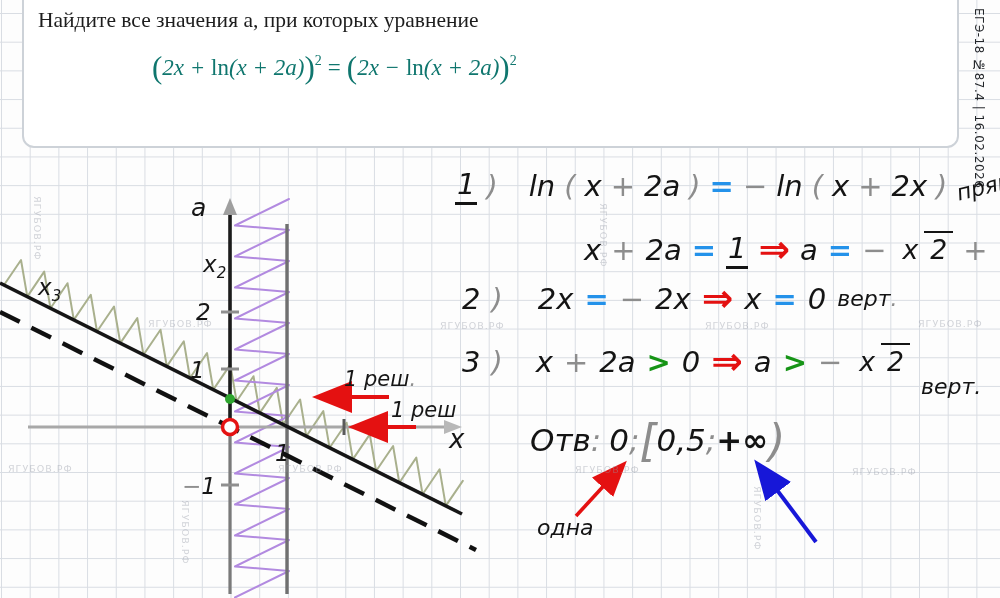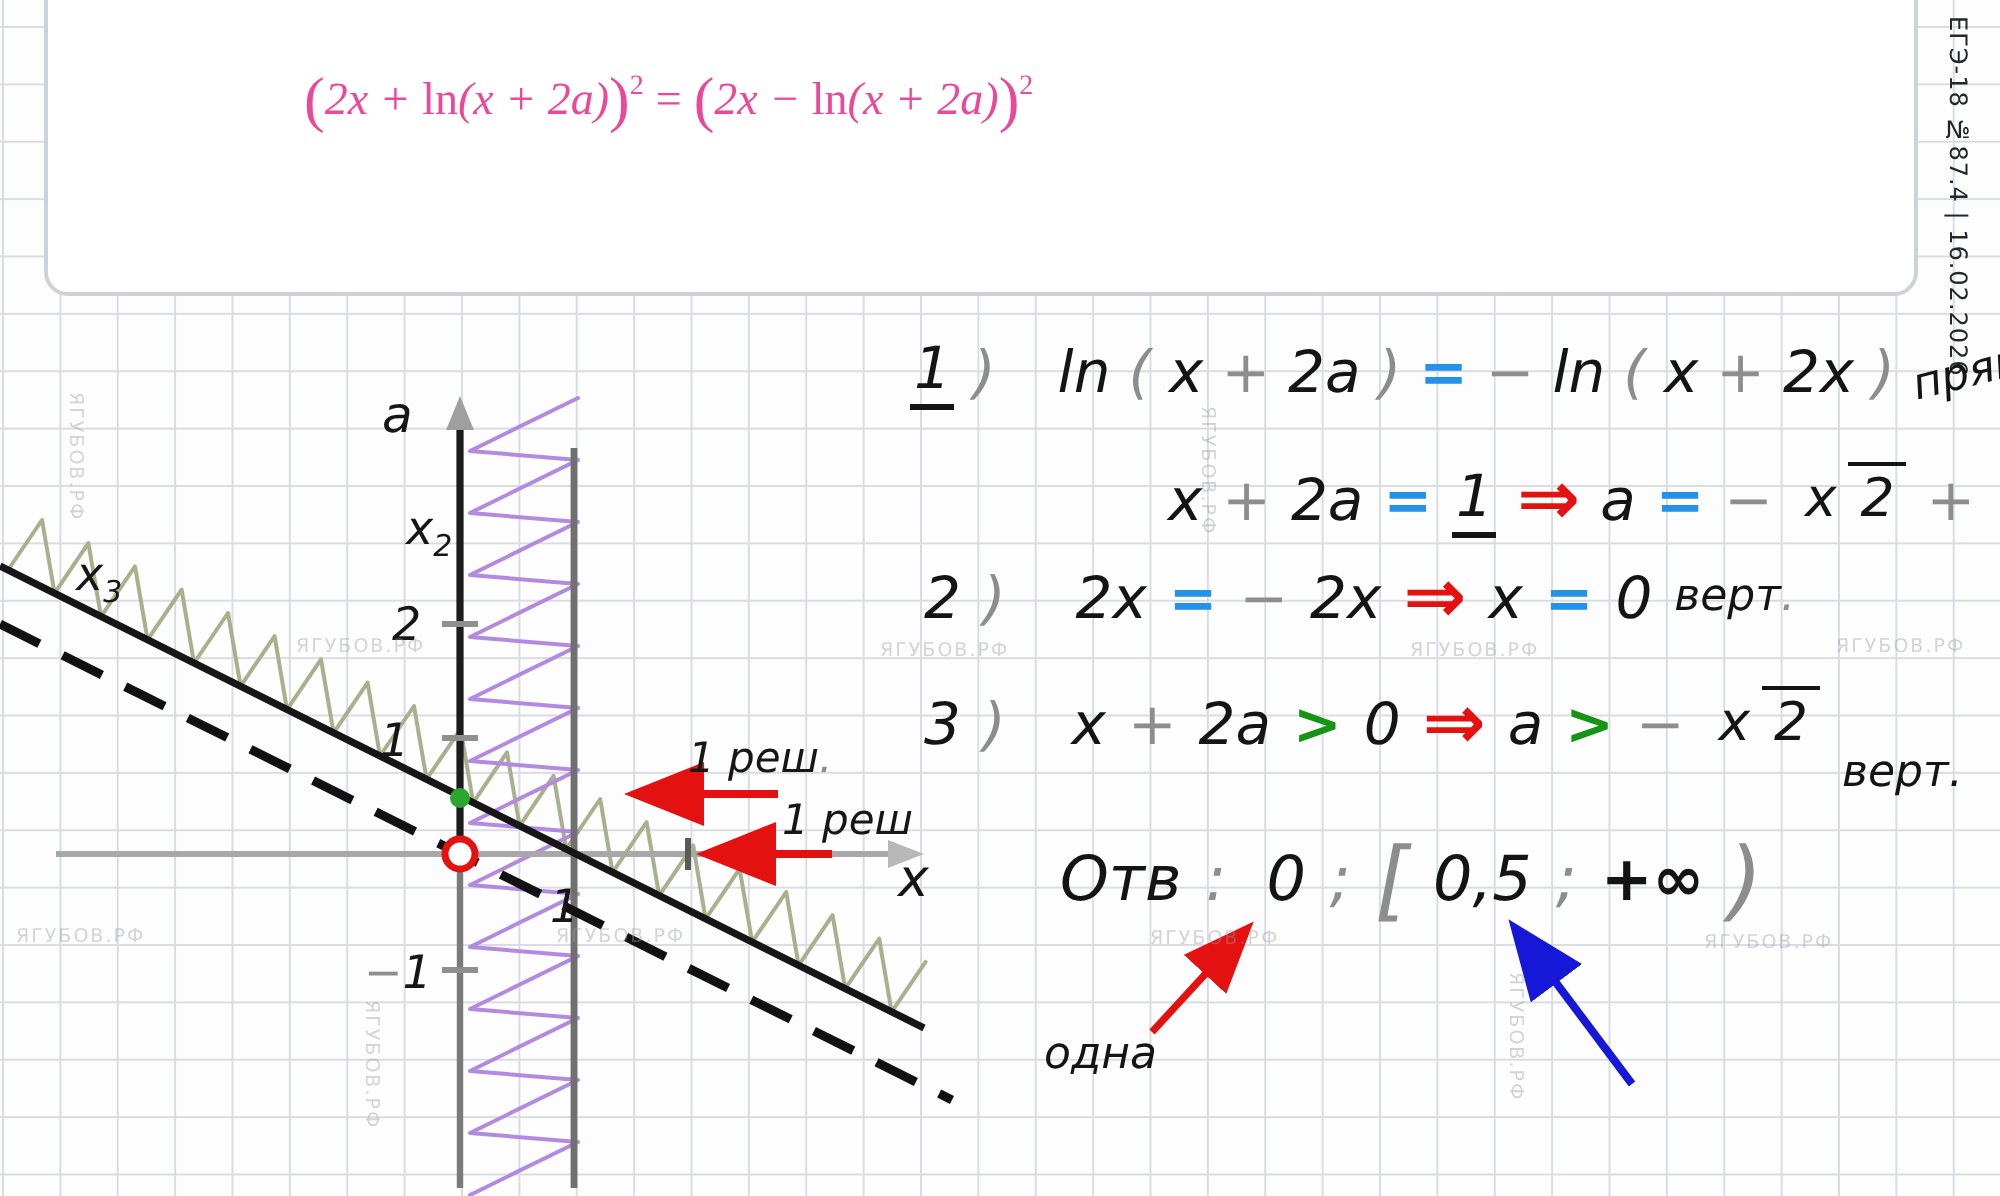--- a/index.html
+++ b/index.html
@@ -19,22 +19,22 @@
     background:#ffffff; border:2px solid #cdd2d8; border-radius:12px;
     box-sizing:border-box;
   }
   .card .pline{
     position:absolute; left:14px; font-family:"Liberation Serif", serif;
     font-size:21.5px; color:#1d1d1d; white-space:nowrap;
   }
   .card .pl1{top:20px;}
   .card .pl3{top:124px;}
   .card .equation{
-    position:absolute; left:128px; top:44px; font-family:"Liberation Serif", serif;
-    font-size:23px; color:#ec4899; font-style:italic; white-space:nowrap;
+    position:absolute; left:128px; top:62px; font-family:"Liberation Serif", serif;
+    font-size:23px; color:#0f766e; font-style:italic; white-space:nowrap;
   }
   .equation .fn{font-style:normal;}
   .equation .bigp{font-size:31px; font-style:normal; vertical-align:-3px; font-weight:400;}
   .equation sup{font-size:14px; font-style:normal; vertical-align:10px;}
   .equation .eqs{font-style:normal; padding:0 6px;}
   
   .sidebar-label{
     position:absolute; left:972px; top:8px; writing-mode:vertical-rl;
     font-size:12px; color:#23262a; letter-spacing:.5px; white-space:nowrap;
   }
@@ -132,20 +132,21 @@
   <div class="wm" style="left:148px;top:318px;">ЯГУБОВ.РФ</div>
   <div class="wm" style="left:440px;top:320px;">ЯГУБОВ.РФ</div>
   <div class="wm" style="left:705px;top:320px;">ЯГУБОВ.РФ</div>
   <div class="wm" style="left:918px;top:318px;">ЯГУБОВ.РФ</div>
   <div class="wm" style="left:8px;top:463px;">ЯГУБОВ.РФ</div>
   <div class="wm" style="left:278px;top:463px;">ЯГУБОВ.РФ</div>
   <div class="wm" style="left:575px;top:464px;">ЯГУБОВ.РФ</div>
   <div class="wm" style="left:852px;top:466px;">ЯГУБОВ.РФ</div>
 
   <div class="card">
+    <div class="pline pl1">Найдите все значения a, при которых уравнение</div>
     <div class="equation">
       <span class="bigp">(</span><span>2x + </span><span class="fn">ln</span><span>(x + 2a)</span><span class="bigp">)</span><sup>2</sup><span class="eqs">=</span><span class="bigp">(</span><span>2x − </span><span class="fn">ln</span><span>(x + 2a)</span><span class="bigp">)</span><sup>2</sup>
     </div>
   </div>
 
   <div class="sidebar-label">ЕГЭ-18 №87.4 | 16.02.2026</div>
 
   <div class="hw" style="left:455px;top:167px;font-size:29px;column-gap:9px;">
     <span class="t u">1</span>
       <span class="t gray" style="margin-right:22px;">)</span>
@@ -204,29 +205,29 @@
     <span class="t green">&gt;</span>
     <span class="t">0</span>
     <span class="t red imp">⇒</span>
     <span class="t">a</span>
     <span class="t green">&gt;</span>
     <span class="t gray">−</span>
     <span class="t frac"><span class="num">x</span><span class="den">2</span></span>
     <span class="t note" style="align-self:flex-end;">верт.</span>
   </div>
 
-  <div class="hw" style="left:530px;top:412px;height:56px;font-size:31px;column-gap:12px;">
+  <div class="hw" style="left:530px;top:412px;height:56px;font-size:31px;">
     <span class="t">Отв</span>
     <span class="t gray">:</span>
     <span class="t" style="margin-left:8px;">0</span>
     <span class="t gray">;</span>
     <span class="t gray brk">[</span>
     <span class="t">0,5</span>
     <span class="t gray">;</span>
     <span class="t" style="font-weight:600;">+∞</span>
     <span class="t gray brk">)</span>
   </div>
 
-  <div class="annot" style="left:522px;top:515px;text-align:center;">
+  <div class="annot" style="left:537px;top:515px;text-align:center;">
     <div>одна</div>
   </div>
 
 </div>
 
 </body></html>

